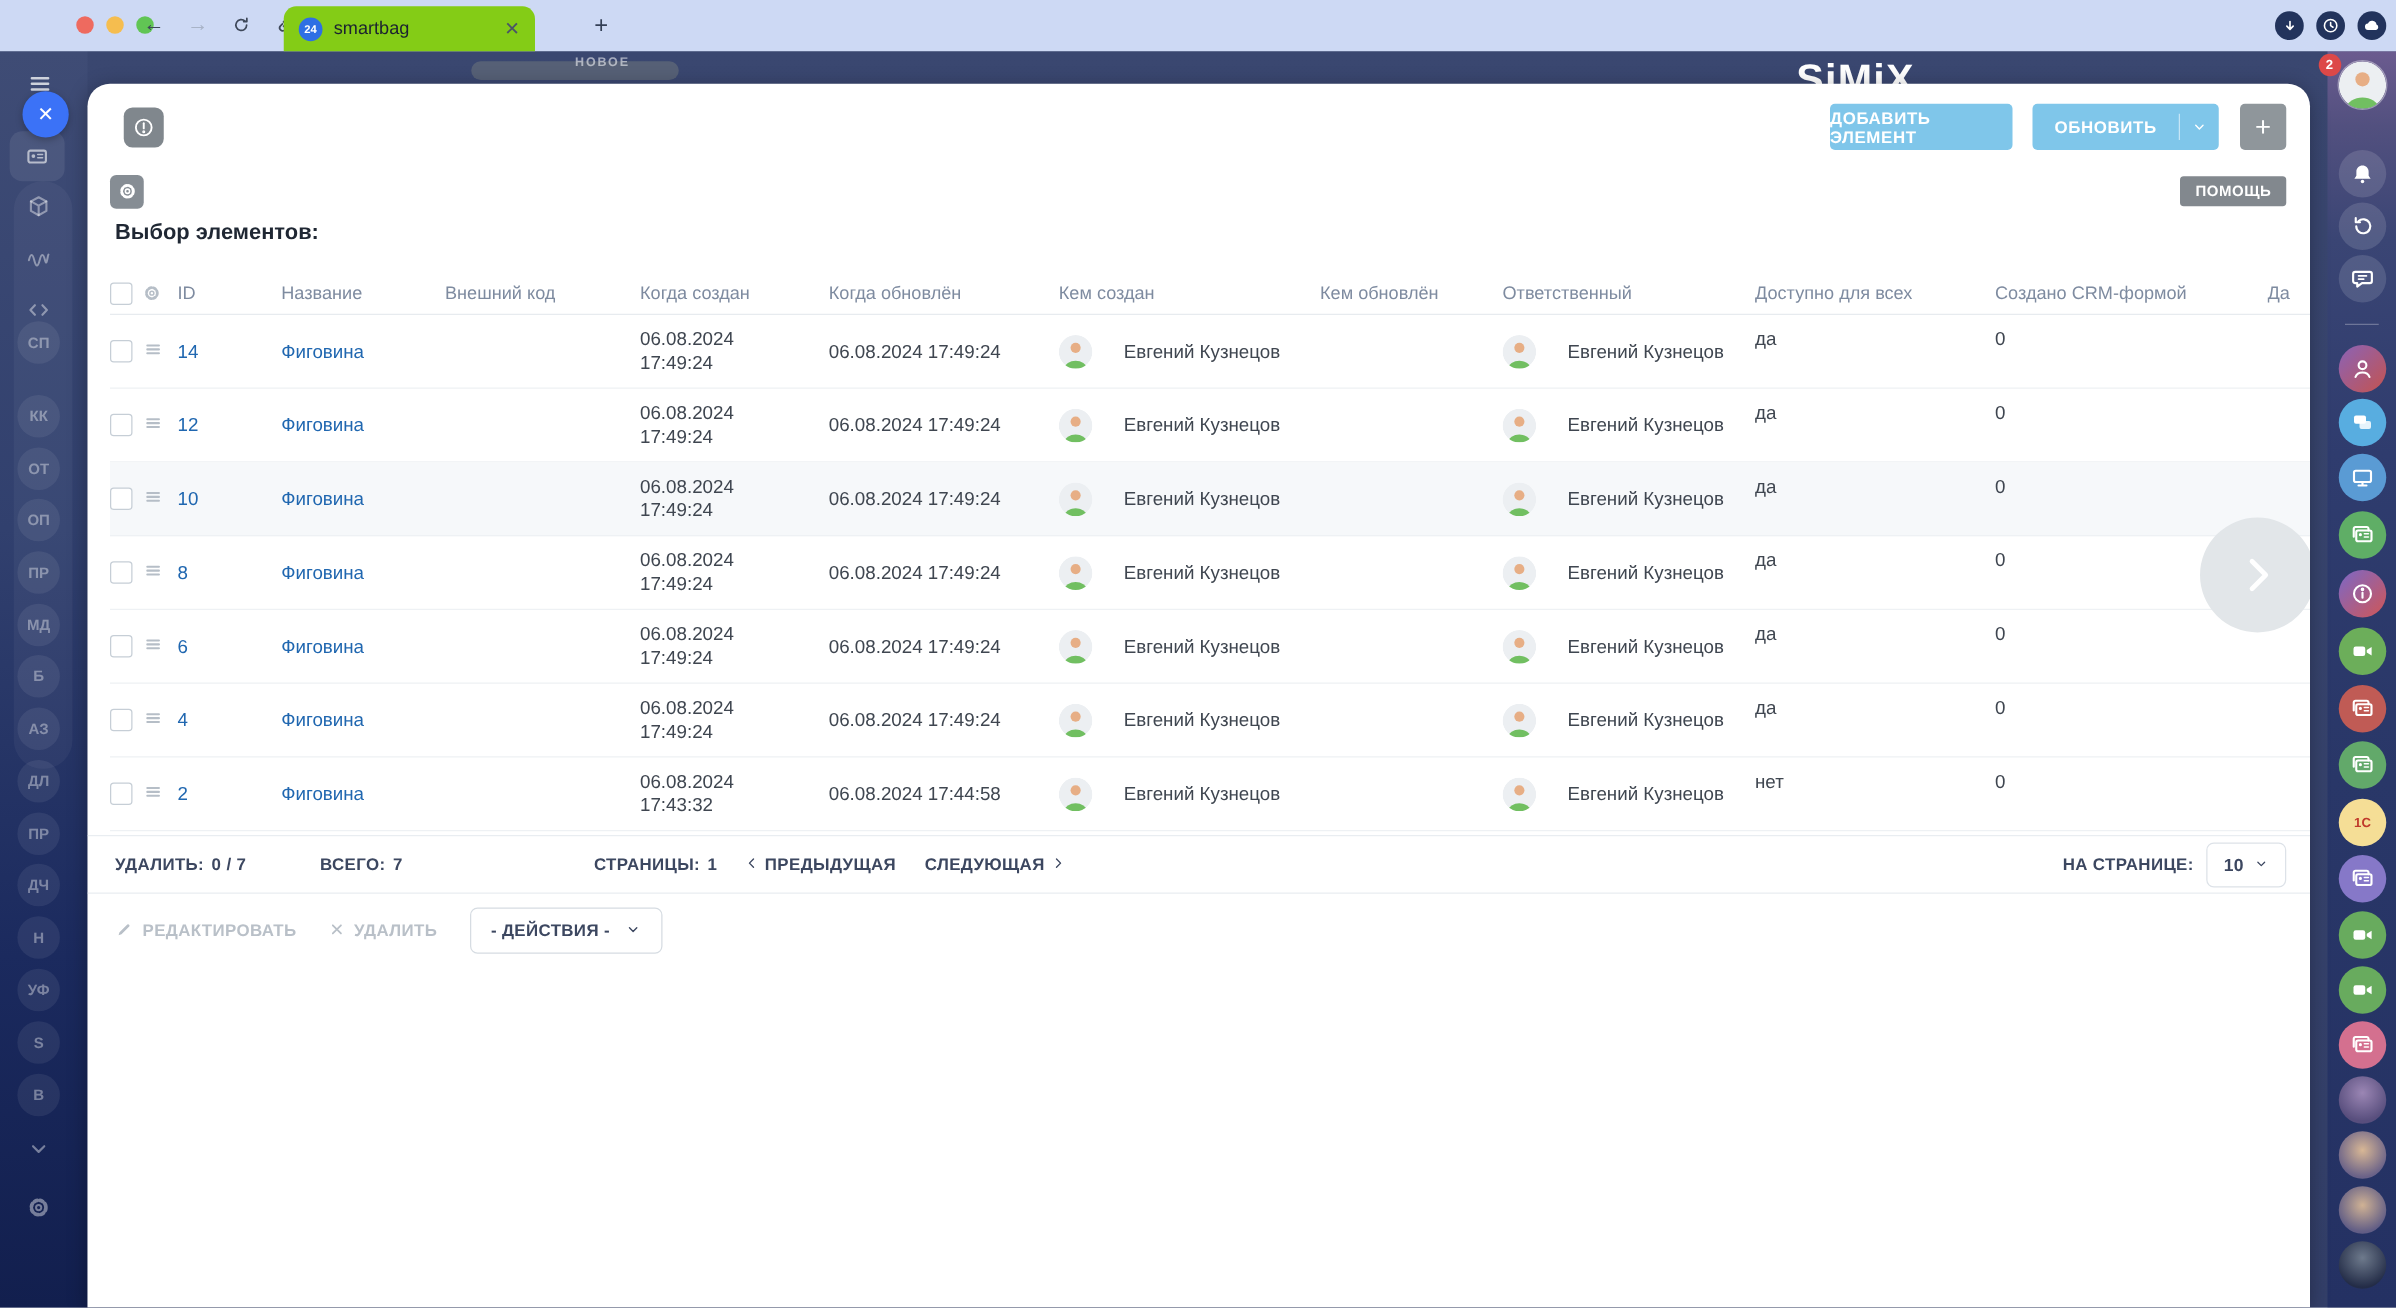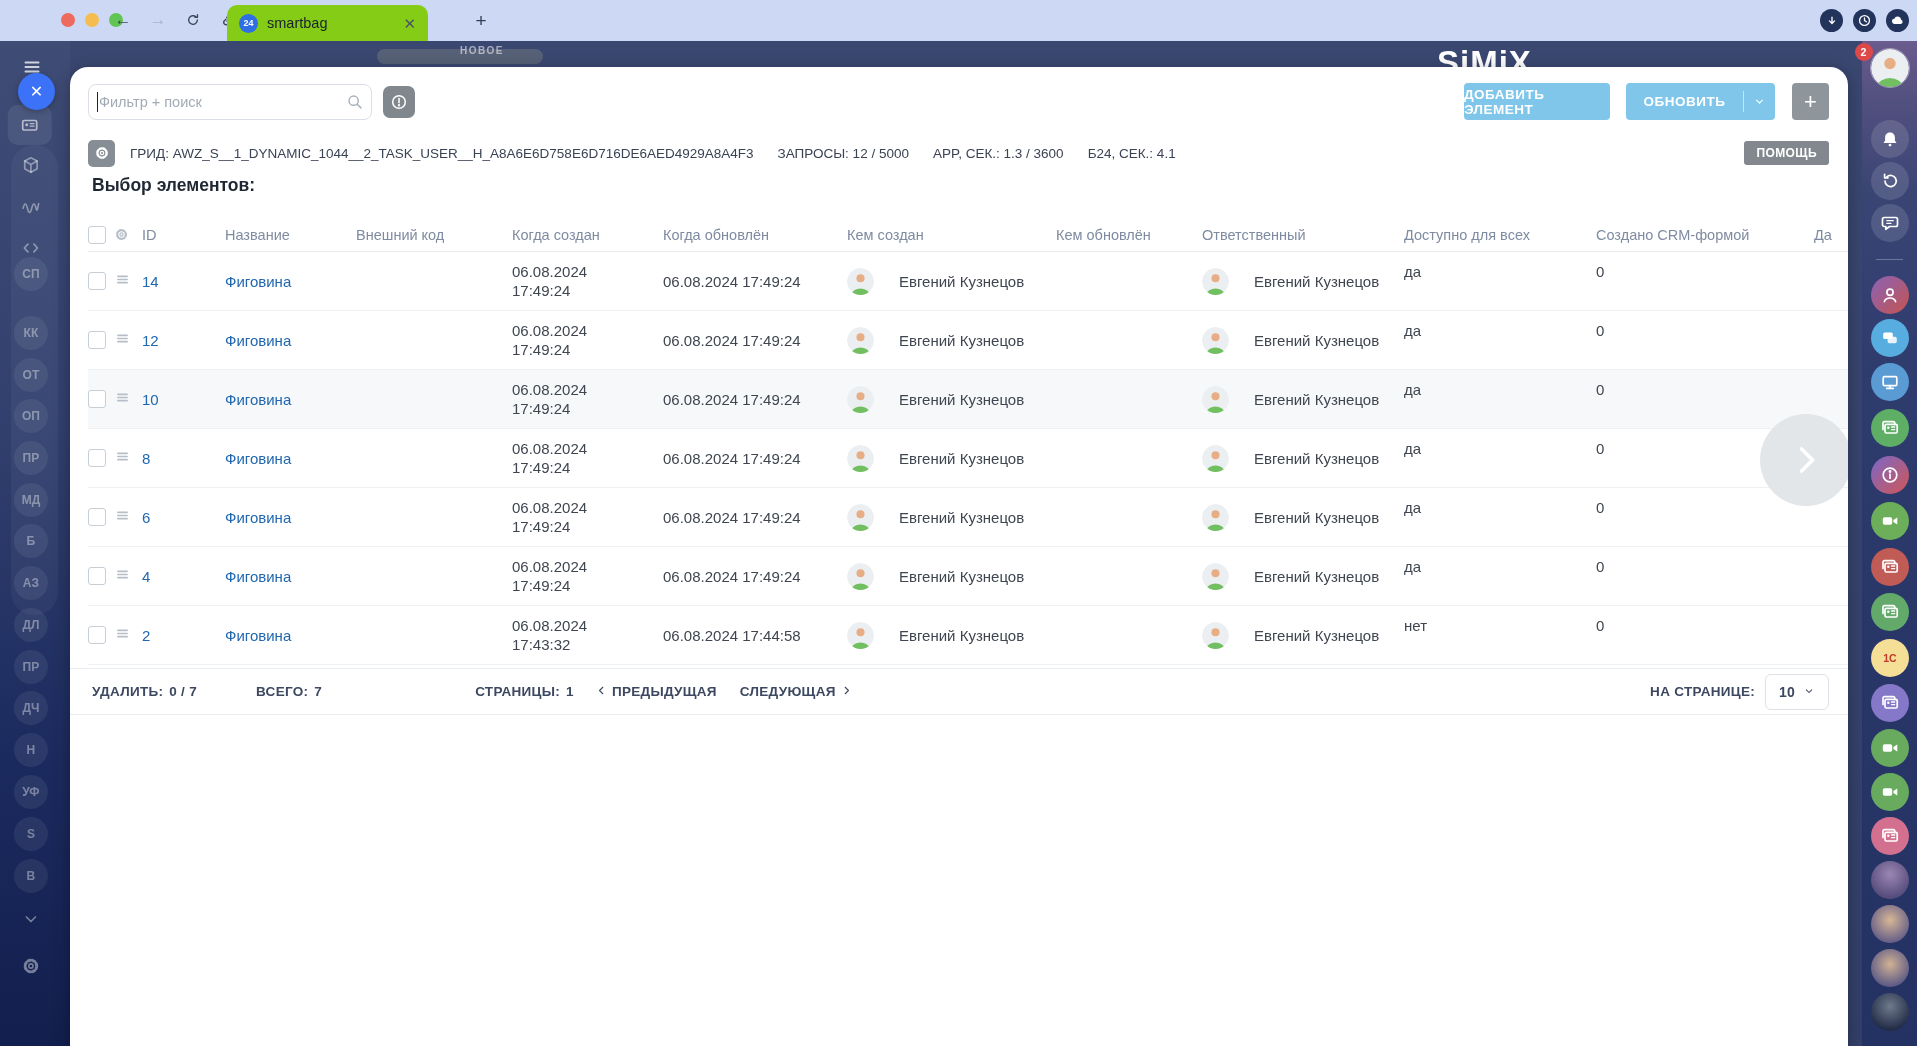--- a/index.html
+++ b/index.html
@@ -340,28 +340,20 @@
         <div class="rail-item" style="top: 839px; background: radial-gradient(circle at 50% 35%, rgb(155, 134, 180), rgb(88, 78, 125) 72%);"></div>
         <div class="rail-item" style="top: 883px; background: radial-gradient(circle at 50% 40%, rgb(216, 183, 149), rgb(106, 98, 136) 72%);"></div>
         <div class="rail-item" style="top: 927px; background: radial-gradient(circle at 50% 40%, rgb(208, 178, 148), rgb(97, 93, 133) 72%);"></div>
         <div class="rail-item" style="top: 971px; background: radial-gradient(circle at 50% 35%, rgb(110, 122, 140), rgb(35, 44, 71) 75%);"></div>
       </div>
   </div>
 
   <div class="panel">
 
     <div class="toolbar">
-      <div class="filter-wrap">
-        <input value="" placeholder="Фильтр + поиск" style="">
-        <span class="caret-bar"></span>
-        <span class="search-ic" id="ic-search"><svg width="17" height="17" viewBox="0 0 20 20" fill="none" stroke="currentColor" stroke-width="1.7" stroke-linecap="round" stroke-linejoin="round">
-              <circle cx="9" cy="9" r="5.4"></circle>
-              <path d="M13.2 13.2L17.5 17.5"></path>
-            </svg></span>
-      </div>
       <span class="alert-btn" id="ic-alert">
           <svg width="18" height="18" viewBox="0 0 20 20" fill="none" stroke="currentColor" stroke-width="1.7" stroke-linecap="round" stroke-linejoin="round">
             <circle cx="10" cy="10" r="7"></circle>
             <path d="M10 6.2v4.6"></path>
             <circle cx="10" cy="13.7" r=".5" fill="currentColor"></circle>
           </svg>
         </span>
       <div class="btn-blue add-btn">ДОБАВИТЬ ЭЛЕМЕНТ</div>
       <div class="btn-blue refresh-btn">
         <span class="refresh-label">ОБНОВИТЬ</span>
@@ -375,26 +367,20 @@
       <span class="plus-btn" id="ic-plus" style="font-size: 22px;">+</span>
     </div>
 
     <div class="info-row">
       <span class="settings-btn" id="ic-gear2">
           <svg width="16" height="16" viewBox="0 0 20 20" fill="none" stroke="currentColor" stroke-width="1.7" stroke-linecap="round" stroke-linejoin="round">
             <circle cx="10" cy="10" r="5.8" stroke-width="3" stroke-dasharray="2.6 2.1"></circle>
             <circle cx="10" cy="10" r="2.1" stroke-width="1.6"></circle>
           </svg>
         </span>
-      <div class="info-text">
-        <span>ГРИД: AWZ_S__1_DYNAMIC_1044__2_TASK_USER__H_A8A6E6D758E6D716DE6AED4929A8A4F3</span>
-        <span>ЗАПРОСЫ: 12 / 5000</span>
-        <span>APP, СЕК.: 1.3 / 3600</span>
-        <span>Б24, СЕК.: 4.1</span>
-      </div>
       <span class="help-badge">ПОМОЩЬ</span>
     </div>
 
     <div class="heading">Выбор элементов:</div>
 
     <div class="grid">
       <div class="grid-row grid-head" id="grid-head">
           <div class="cb"></div>
           <span class="gear-gray">
             <svg width="15" height="15" viewBox="0 0 20 20" fill="none" stroke="currentColor" stroke-width="1.7" stroke-linecap="round" stroke-linejoin="round">
@@ -719,15 +705,35 @@
         <span>НА СТРАНИЦЕ:</span>
         <span class="pp-box">
           <span>10</span>
           <span id="ic-ppcaret"><svg width="12" height="12" viewBox="0 0 20 20" fill="none" stroke="currentColor" stroke-width="1.7" stroke-linecap="round" stroke-linejoin="round">
                 <path d="M5.5 8l4.5 4.5L14.5 8"></path>
               </svg></span>
         </span>
       </span>
     </div>
 
+    <div class="actions">
+      <span class="act-dis">
+        <span id="ic-pencil"><svg width="15" height="15" viewBox="0 0 20 20" fill="none" stroke="currentColor" stroke-width="1.7" stroke-linecap="round" stroke-linejoin="round">
+              <path d="M3.8 16.2l1-3.1 8.3-8.3a1.5 1.5 0 0 1 2.1 2.1l-8.3 8.3-3.1 1z" fill="currentColor" stroke="none"></path>
+            </svg></span>
+        <span>РЕДАКТИРОВАТЬ</span>
+      </span>
+      <span class="act-dis">
+        <span id="ic-del"><svg width="13" height="13" viewBox="0 0 20 20" fill="none" stroke="currentColor" stroke-width="1.7" stroke-linecap="round" stroke-linejoin="round">
+              <path d="M5 5l10 10M15 5L5 15" stroke-width="2.2"></path>
+            </svg></span>
+        <span>УДАЛИТЬ</span>
+      </span>
+      <span class="act-menu">
+        <span>- ДЕЙСТВИЯ -</span>
+        <span id="ic-actcaret"><svg width="13" height="13" viewBox="0 0 20 20" fill="none" stroke="currentColor" stroke-width="1.7" stroke-linecap="round" stroke-linejoin="round">
+              <path d="M5.5 8l4.5 4.5L14.5 8"></path>
+            </svg></span>
+      </span>
+    </div>
 
   </div>
 </div>
 
 </body></html>

